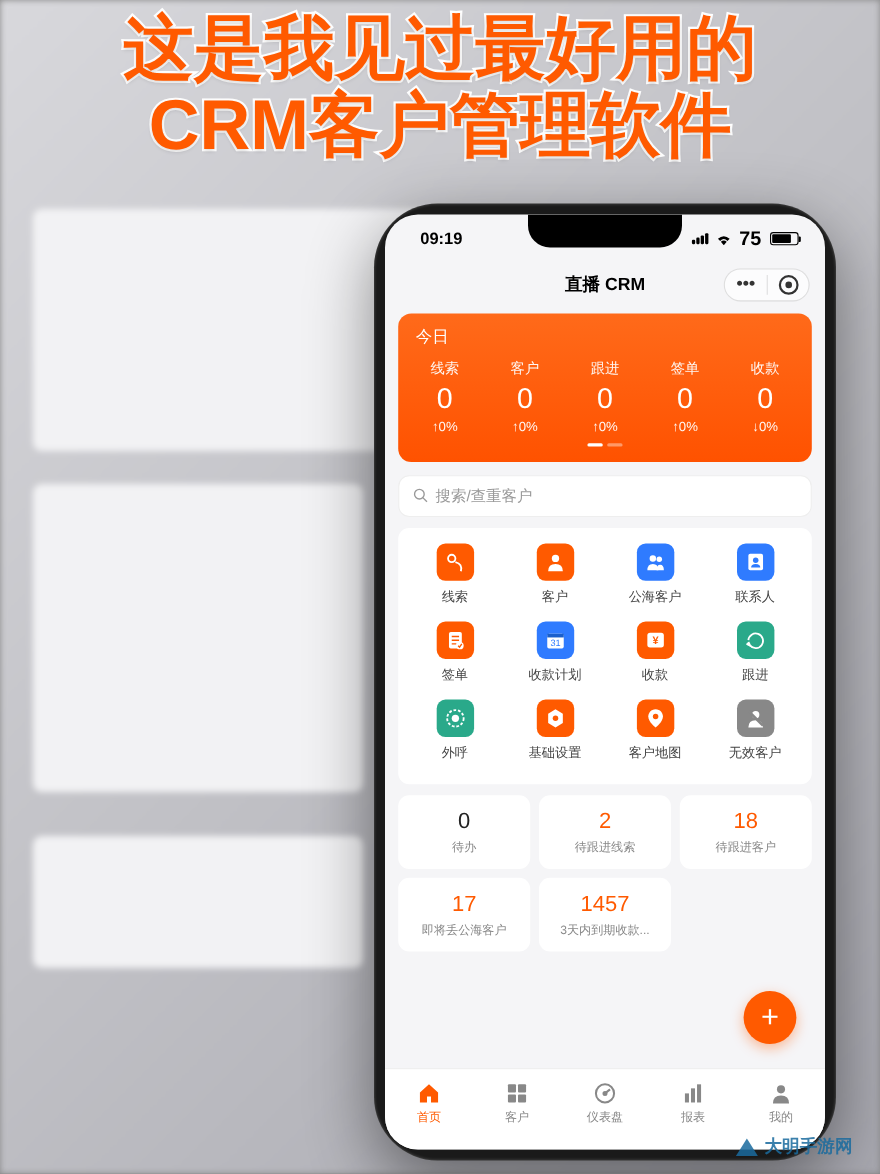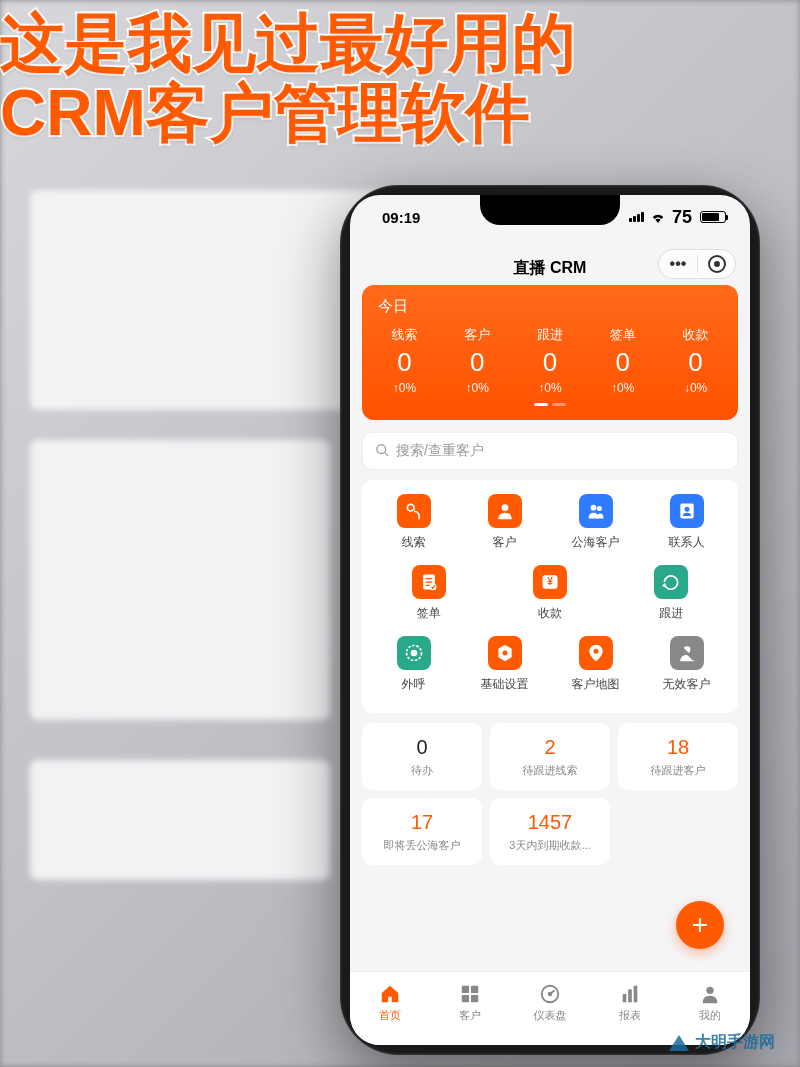--- a/index.html
+++ b/index.html
@@ -25,21 +25,21 @@
       background: #f2f2f4;
       border-radius: 8px;
     }
 
     
     .headline {
       position: absolute;
       top: 8px;
       left: 0;
       width: 100%;
-      text-align: left;
+      text-align: center;
       font-size: 64px;
       font-weight: 800;
       line-height: 1.1;
       color: #ff5a00;
       -webkit-text-stroke: 4px #ffffff;
       paint-order: stroke fill;
       z-index: 5;
       text-shadow: 0 2px 4px rgba(0,0,0,0.15);
     }
 
@@ -102,21 +102,21 @@
       padding: 1px;
     }
     .battery::after { content: ""; position: absolute; right: -3px; top: 3px; width: 2px; height: 5px; background: #000; border-radius: 0 1px 1px 0; }
     .battery-fill { background: #000; height: 100%; border-radius: 1px; }
     .battery-text { font-size: 18px; margin-right: 2px; }
 
     
     .title-bar {
       height: 40px;
       display: flex;
-      align-items: flex-end;
+      align-items: center;
       justify-content: center;
       position: relative;
       flex-shrink: 0;
     }
     .title-bar .title { font-size: 16px; font-weight: 600; }
     .title-actions {
       position: absolute;
       right: 14px;
       display: flex;
       align-items: center;
@@ -429,20 +429,30 @@
               <svg width="20" height="20" viewBox="0 0 24 24" fill="#fff">
                 <rect x="5" y="3" width="14" height="18" rx="2"></rect>
                 <path d="M8 8h8M8 12h8M8 16h5" stroke="#ff5a00" stroke-width="1.5"></path>
                 <circle cx="17" cy="18" r="4" fill="#fff"></circle>
                 <path d="M15 18l1.5 1.5L19 16" stroke="#ff5a00" stroke-width="1.5" fill="none"></path>
               </svg>
             </div>
             <div class="func-label">签单</div>
           </div>
           <div class="func-item">
+            <div class="func-icon" style="background:#2f7bff">
+              <svg width="20" height="20" viewBox="0 0 24 24" fill="#fff">
+                <rect x="3" y="5" width="18" height="16" rx="2"></rect>
+                <rect x="3" y="5" width="18" height="4" fill="#1a5fcc"></rect>
+                <text x="12" y="18" text-anchor="middle" font-size="10" fill="#2f7bff">31</text>
+              </svg>
+            </div>
+            <div class="func-label">收款计划</div>
+          </div>
+          <div class="func-item">
             <div class="func-icon" style="background:#ff5a00">
               <svg width="20" height="20" viewBox="0 0 24 24" fill="#fff">
                 <rect x="3" y="4" width="18" height="16" rx="3"></rect>
                 <text x="12" y="16" text-anchor="middle" font-size="12" fill="#ff5a00" font-weight="bold">¥</text>
               </svg>
             </div>
             <div class="func-label">收款</div>
           </div>
           <div class="func-item">
             <div class="func-icon" style="background:#2aa98a">

